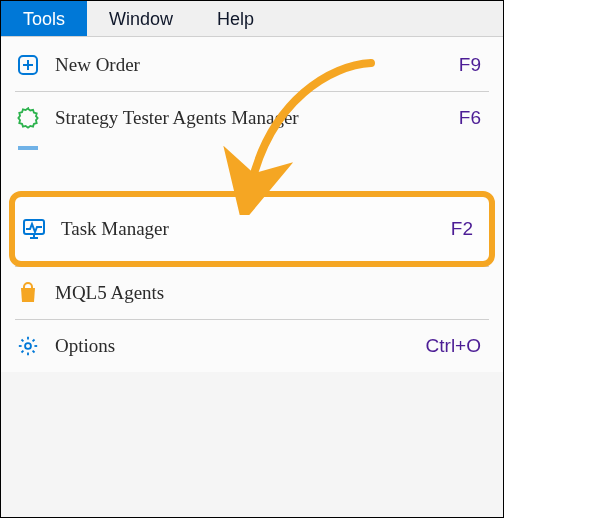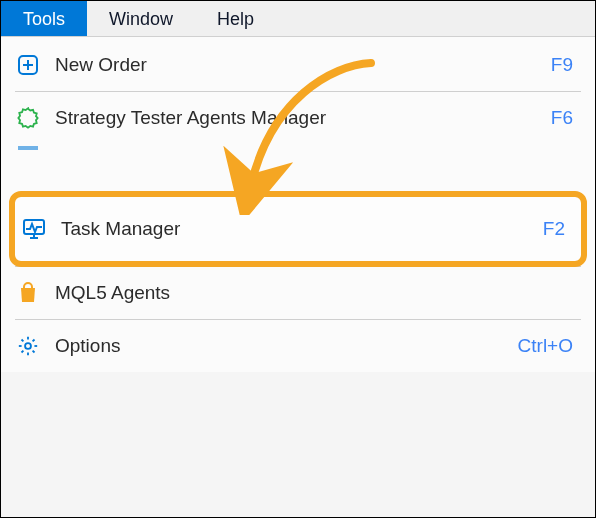--- a/index.html
+++ b/index.html
@@ -7,21 +7,21 @@
     margin: 0;
     padding: 0;
     font-family: "Segoe UI", Tahoma, sans-serif;
     background: #fff;
     width: 596px;
     height: 518px;
     overflow: hidden;
   }
   .container {
     border: 1px solid #000;
-    width: 596px;
+    width: 504px;
     height: 518px;
     position: relative;
     background: #f5f5f5;
   }
   .menubar {
     display: flex;
     height: 36px;
     background: #f0f0f0;
     border-bottom: 1px solid #d0d0d0;
   }
@@ -53,24 +53,25 @@
     display: flex;
     align-items: center;
     justify-content: center;
   }
   .mi-label {
     flex: 1 1 auto;
     font-size: 19px;
     color: #2b2b2b;
     padding-left: 14px;
     white-space: nowrap;
+    font-family: Liberation Serif, serif;
   }
   .mi-shortcut {
     font-size: 19px;
-    color: #3b82f6;
+    color: #4c1d95;
   }
   .sep {
     height: 1px;
     background: #cfcfcf;
     margin: 4px 14px;
   }
   .highlight-box {
     position: absolute;
     left: 8px;
     right: 8px;

